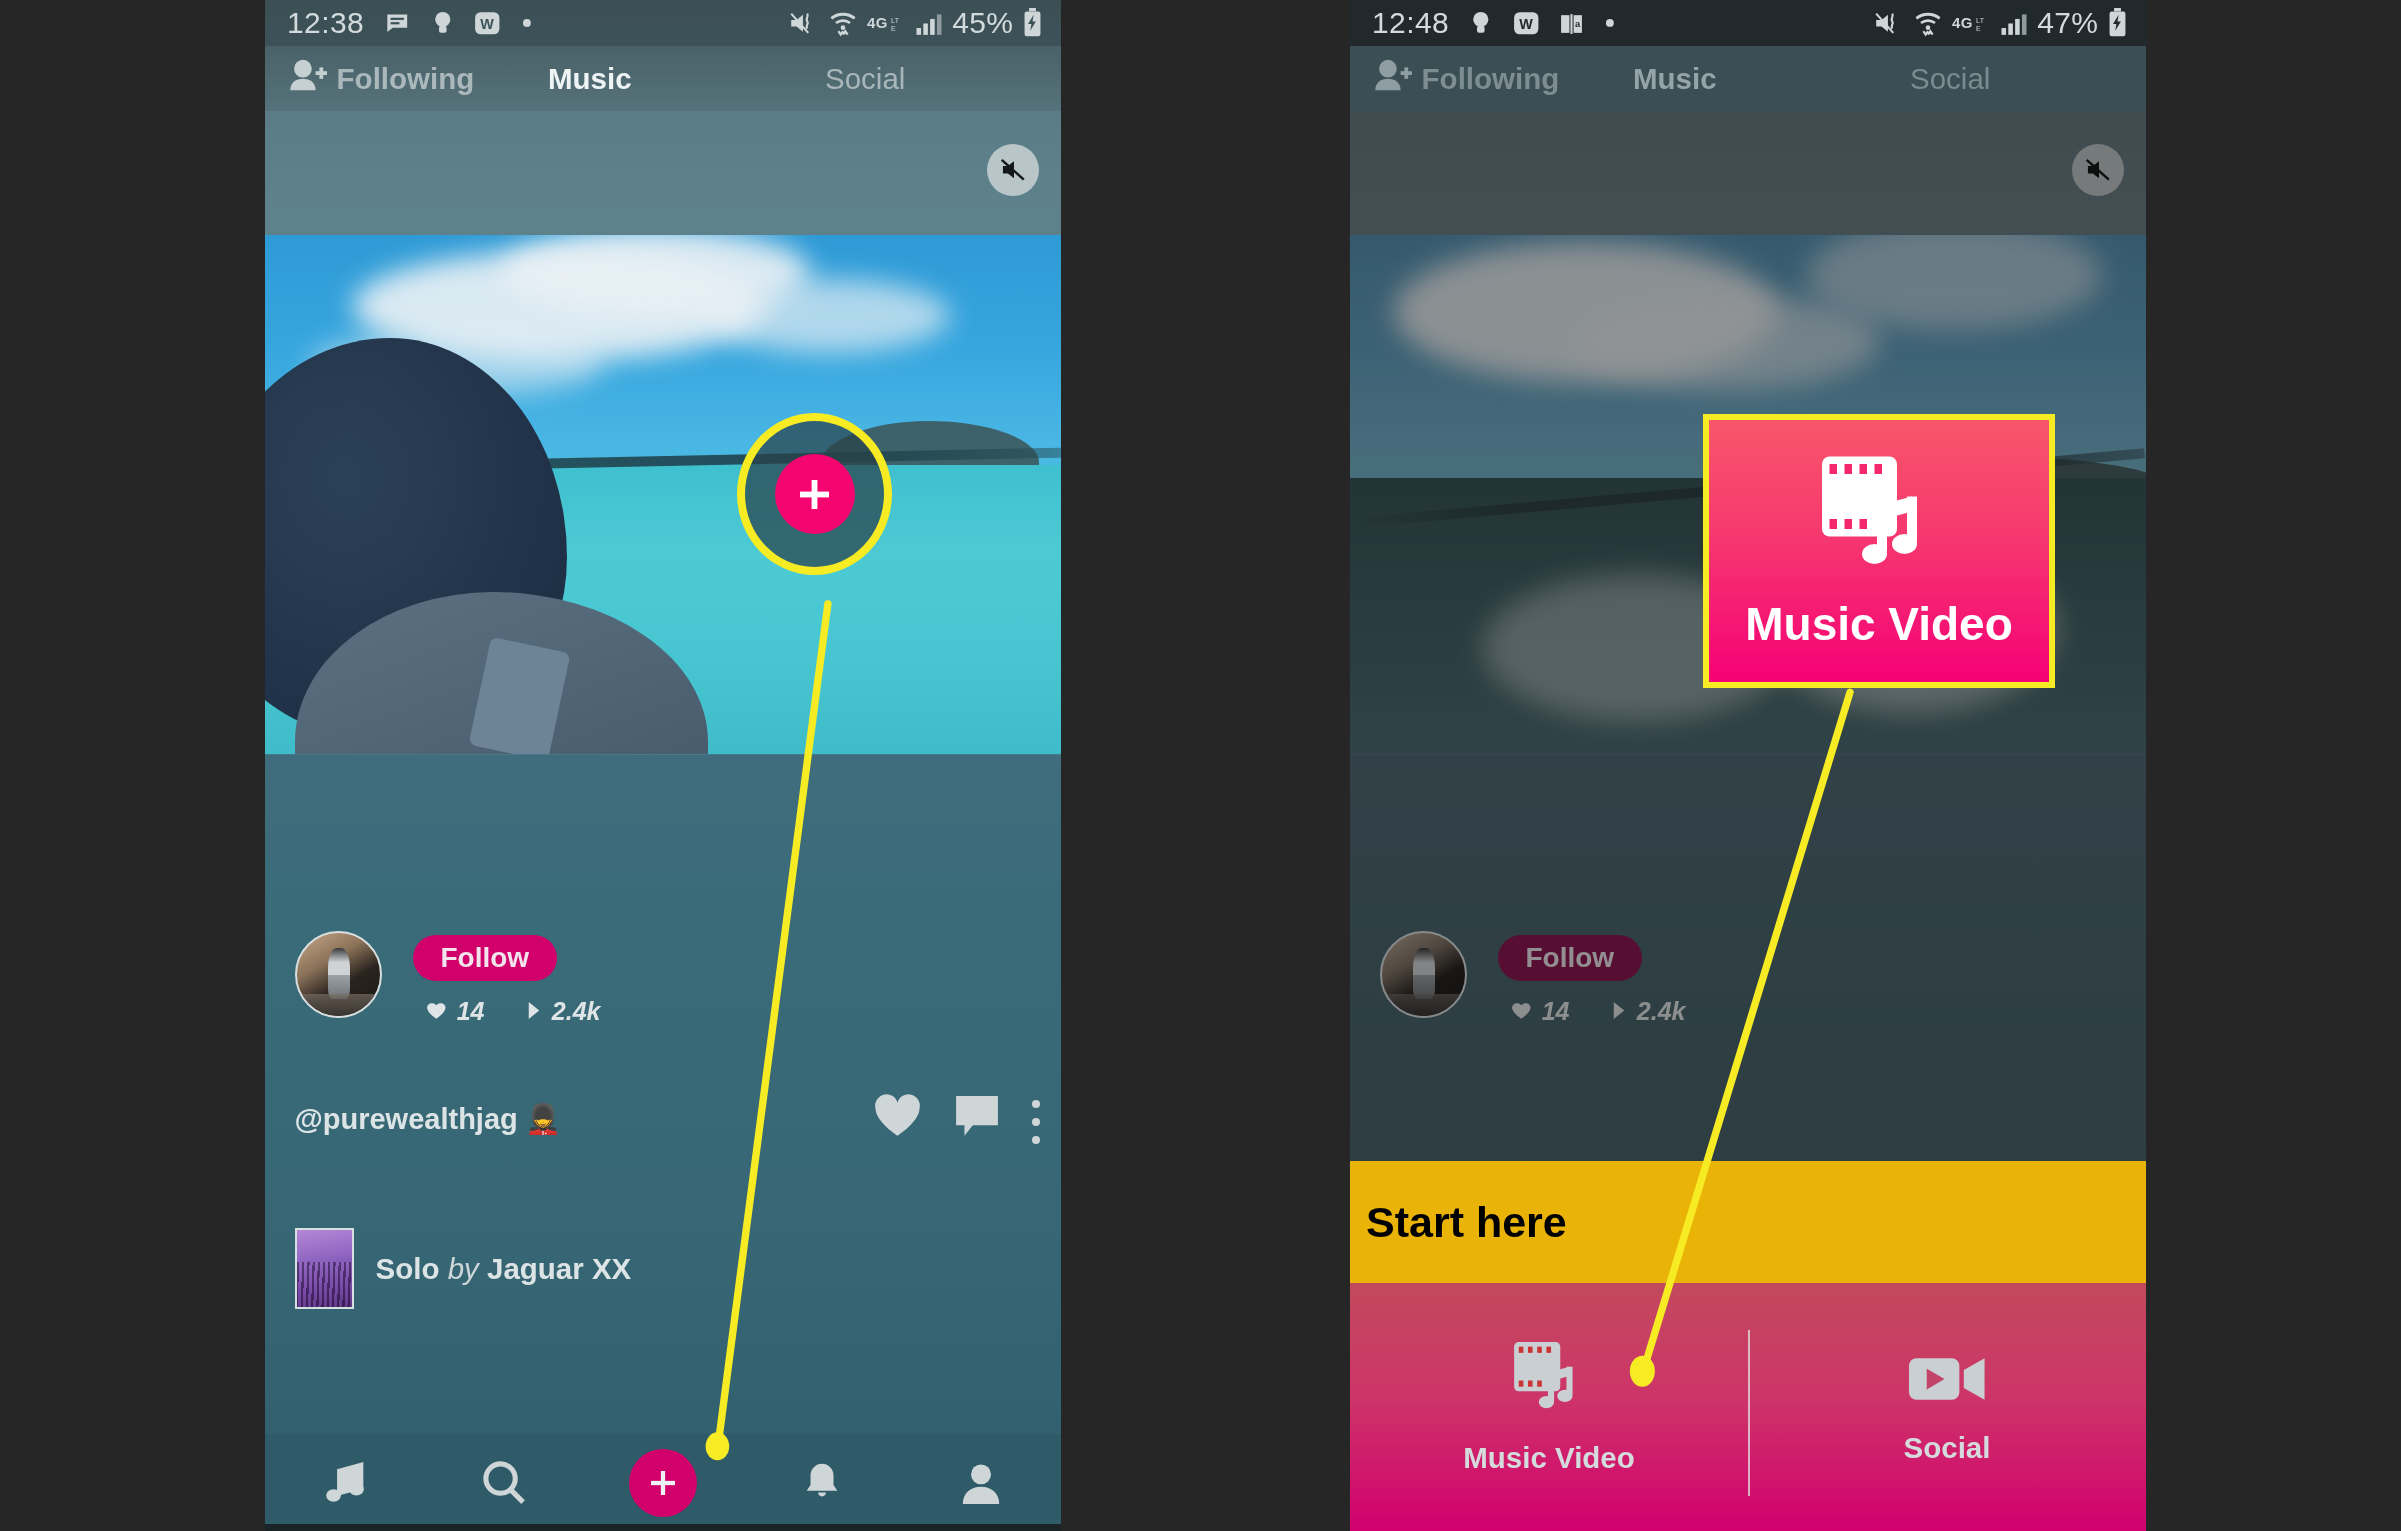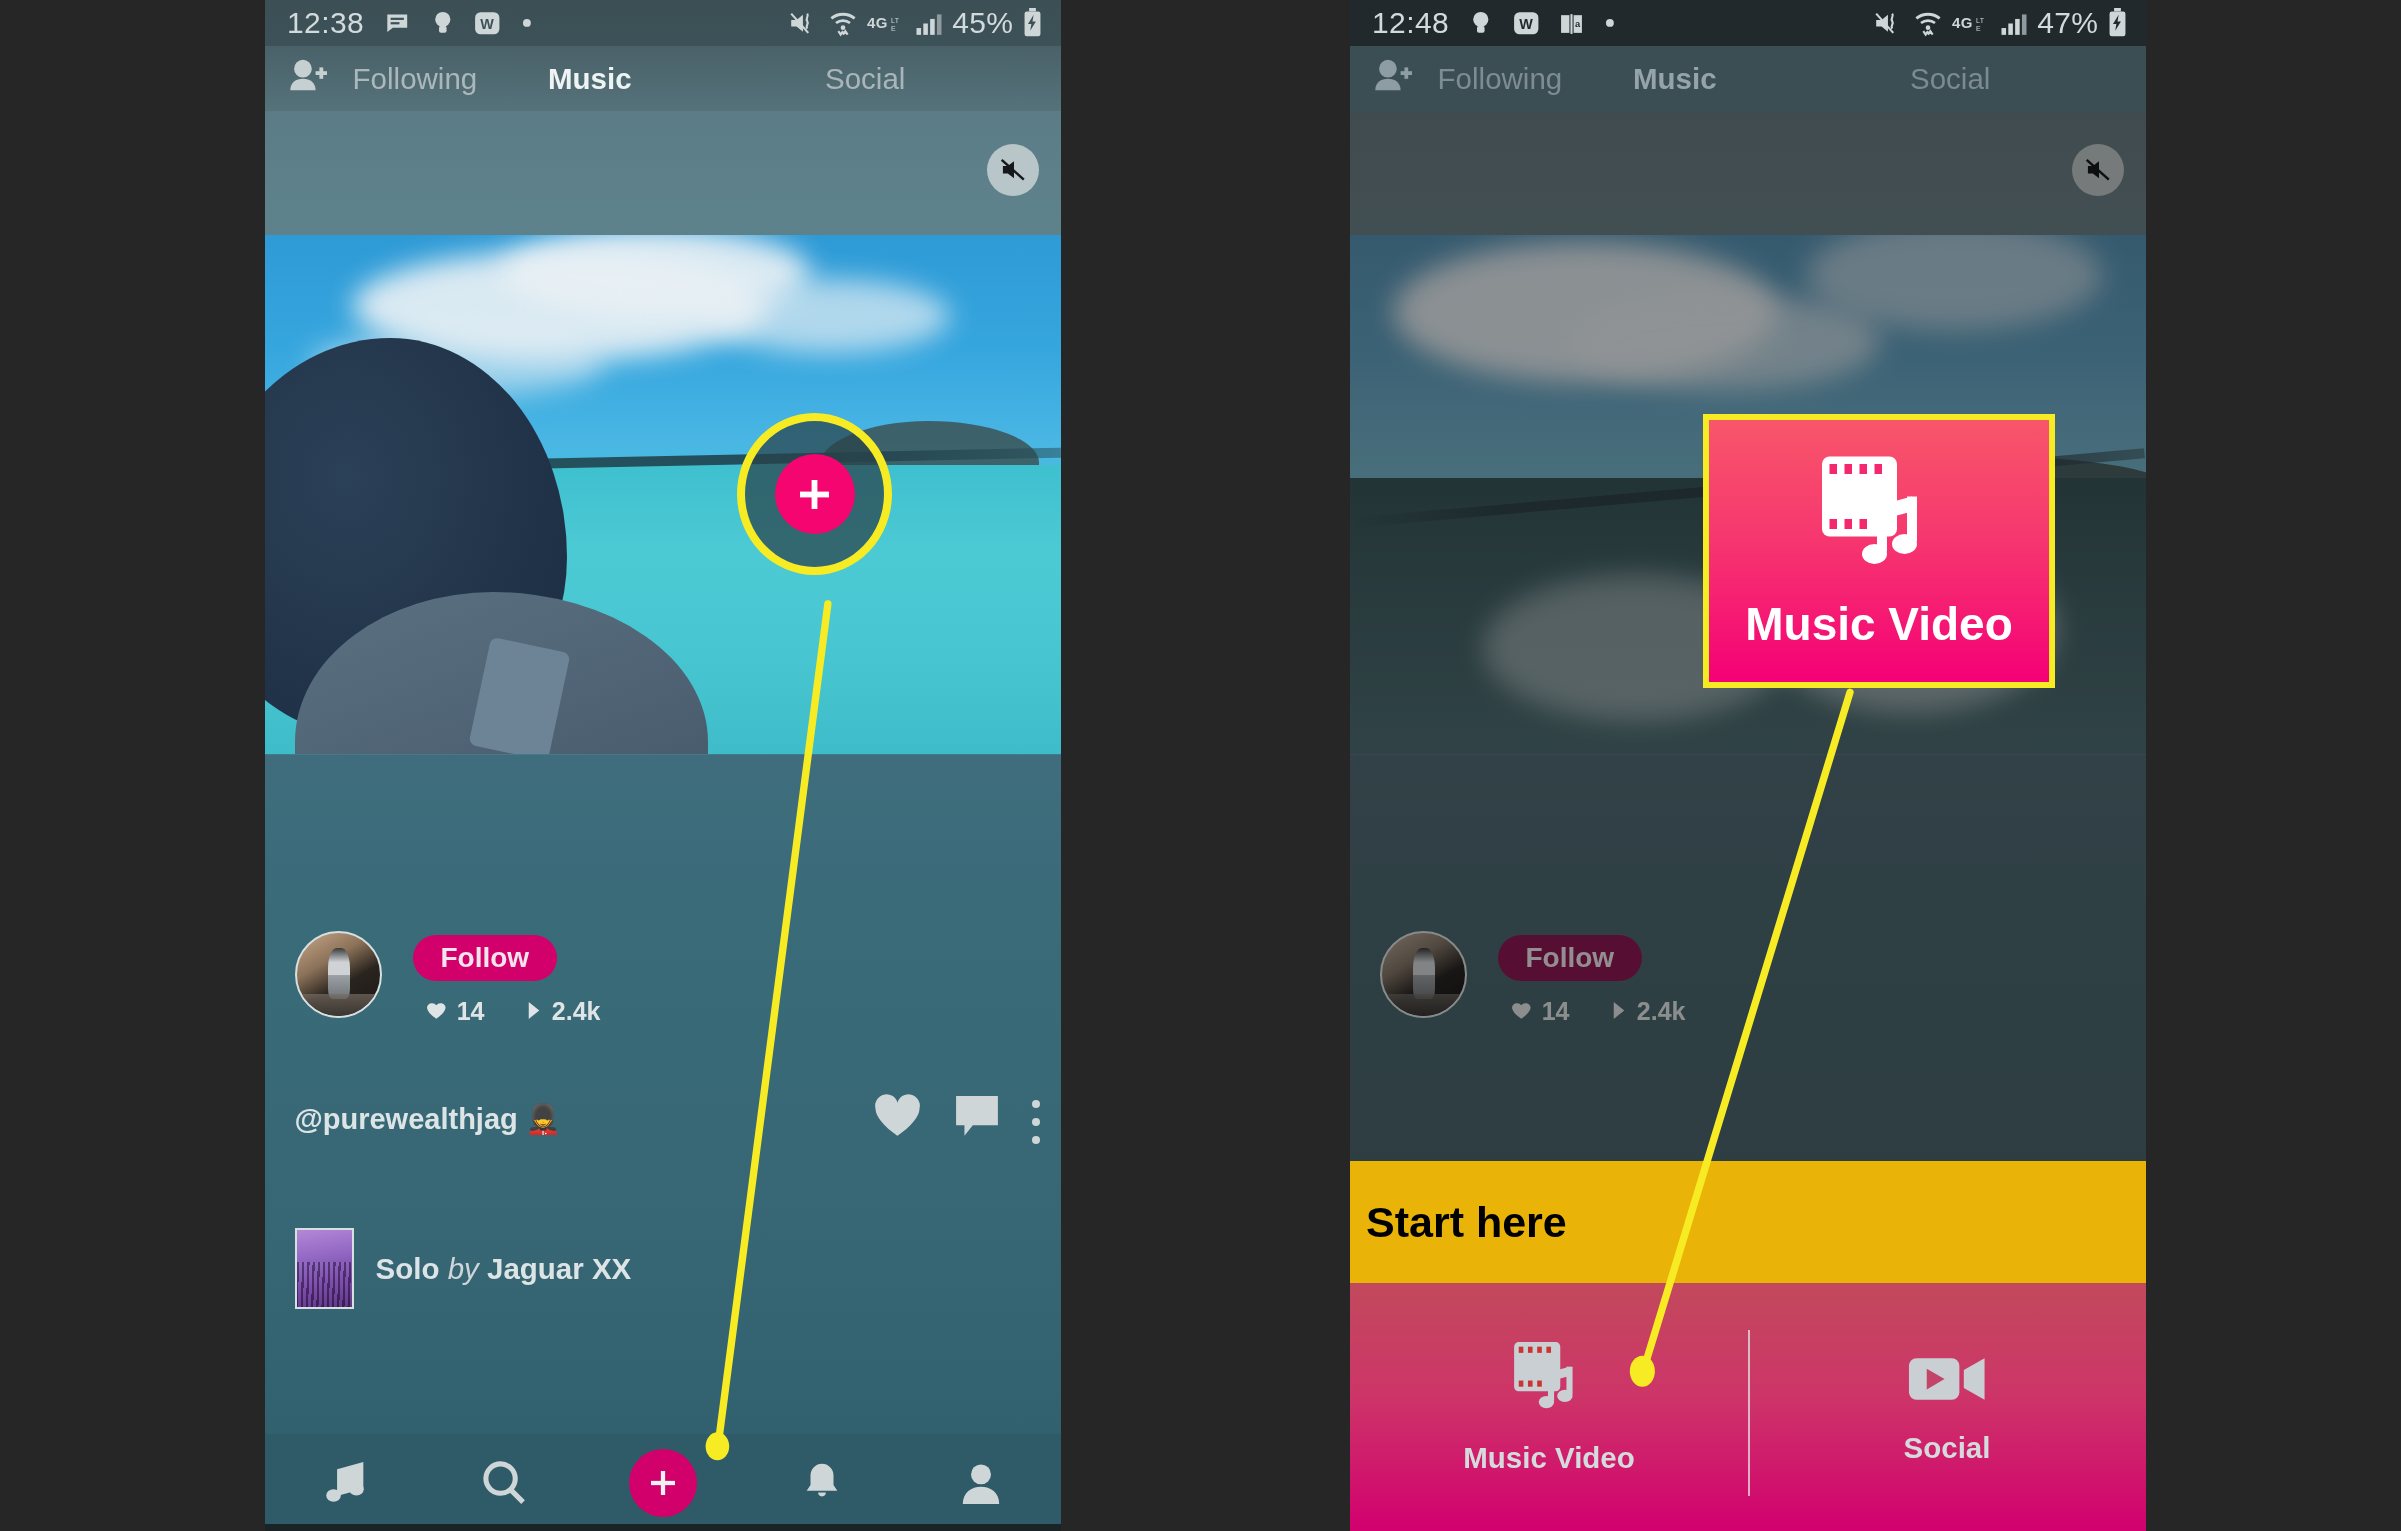--- a/index.html
+++ b/index.html
@@ -37,21 +37,21 @@
   .sb-ic svg { display:block; }
   .sb-pct { font-size: 30px; color: #d3dadc; }
 
   
   .toptabs {
     position: absolute; top: 46px; left: 0; right: 0; height: 65px;
     display: flex; align-items: center; z-index: 35;
     font-size: 29.5px;
   }
   #phone-left .toptabs { background: linear-gradient(#4a6168,#55727a); }
-  .tt-follow { display:flex; align-items:center; gap: 26px; margin-left: 23.6px; }
+  .tt-follow { display:flex; align-items:center; gap: 10px; margin-left: 23.6px; font-weight: bold; }
   .tt-follow .lbl { color: #c2ccce; opacity: .8; }
   .tt-music { position:absolute; left: 283px; color: #eef3f4; font-weight: 700; }
   .tt-social { position:absolute; left: 560px; color: #c2ccce; opacity:.78; }
   #phone-right .tt-music { font-weight: 700; }
 
   
   .video {
     position: absolute; top: 110px; left: 0; width: 796px; bottom: 0;
     overflow: hidden;
   }
@@ -130,21 +130,21 @@
     background: linear-gradient(180deg, rgba(120,110,100,.7), rgba(60,55,50,.95));
   }
   .prof-right { padding-top: 4.4px; }
   .followbtn {
     display:inline-flex; align-items:center; justify-content:center;
     height: 46px; padding: 0 28px; border-radius: 25px;
     background: #d2006a; color: #f3e3ec; font-size: 28px; font-weight: 700;
     border: none;
   }
   .stats { display:flex; align-items:center; gap: 41px; margin-top: 16px; padding-left: 13.3px;
-           color:#dfe5e7; font-size: 25px; font-weight: 700; }
+           color:#dfe5e7; font-size: 25px; font-weight: 700; font-style: italic; }
   .stats .s { display:flex; align-items:center; gap: 10.3px; }
 
   
   .caption { position:absolute; left: 29.5px; top: 980px; right: 22px; z-index: 12; }
   .handle { color:#dde4e6; font-size: 28px; font-weight: 700; letter-spacing:0.2px; }
   .desc { color:#dde4e6; font-size: 29px; font-weight: 700; line-height: 1.22; margin-top: 11.8px; width: 486px; }
 
   .actions { position:absolute; right: 20.6px; top: 984px; display:flex; align-items:flex-start; gap: 32px; z-index: 13; }
   .kebab { display:flex; flex-direction:column; gap: 10.3px; padding-top: 5.9px; }
   .kebab i { display:block; width: 8px; height: 8px; border-radius:50%; background:#cfd6d8; }

